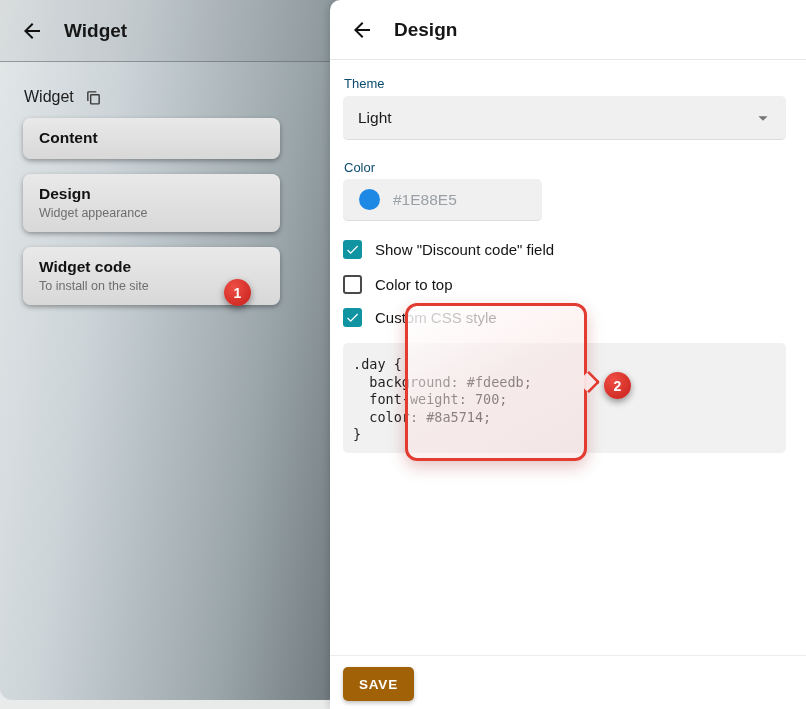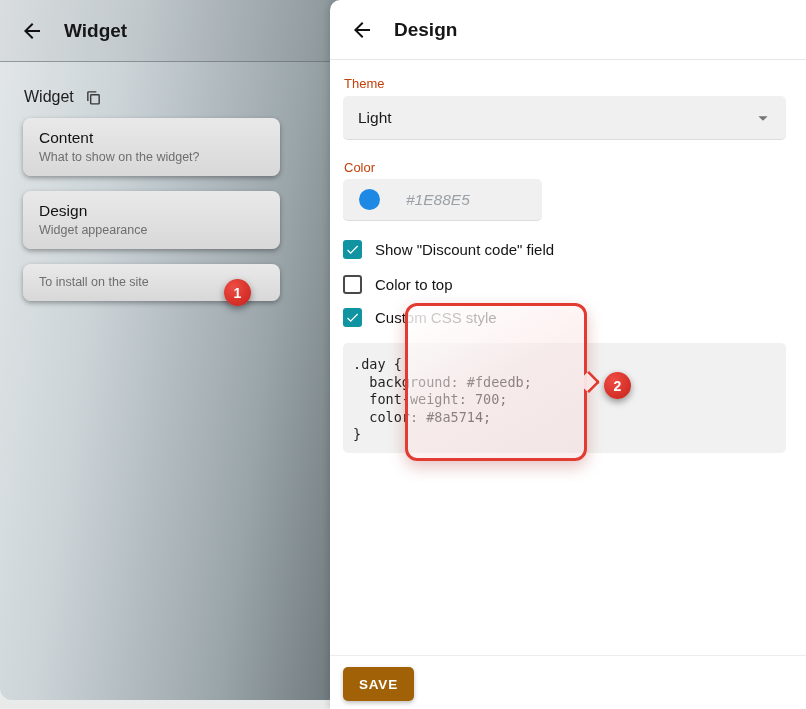--- a/index.html
+++ b/index.html
@@ -34,54 +34,54 @@
   .cards { position:absolute; left:23px; top:118px; width:257px; }
   .card {
     background:linear-gradient(180deg,#e9e9e9,#d8d8d8);
     border-radius:8px;
     box-shadow:0 2px 5px rgba(0,0,0,0.35);
     padding:9px 16px 11px 16px;
     margin-bottom:15px;
     cursor:pointer;
     position:relative;
   }
-  .card-title { font-size:15.5px; font-weight:400; color:#121212; line-height:21px; }
+  .card-title { font-size:15.5px; font-weight:700; color:#121212; line-height:21px; }
   .card-sub { font-size:12.5px; color:#6e6e6e; line-height:16px; margin-top:1px; }
   
   .right-panel {
     position:absolute; left:330px; top:0; width:476px; height:709px;
     background:#ffffff;
     border-top-left-radius:10px;
     box-shadow:-2px 0 6px rgba(0,0,0,0.12);
     z-index:2;
   }
   .right-header {
     position:absolute; left:0; top:0; width:100%; height:60px;
     border-bottom:1px solid #e6e6e6;
     display:flex; align-items:center;
   }
   .right-header .back-arrow { margin-left:20px; }
-  .field-label { position:absolute; left:14px; font-size:13px; color:#c2410c; }
+  .field-label { position:absolute; left:14px; font-size:13px; color:#0c4a6e; }
   .select-box {
     position:absolute; left:13px; top:96px; width:443px; height:44px;
     background:#f0f0f0; border-radius:5px; border-bottom:1px solid #dcdcdc;
     display:flex; align-items:center; cursor:pointer;
   }
   .select-value { font-size:15.5px; color:#1a1a1a; margin-left:15px; flex:1; }
   .caret { width:22px; height:22px; margin-right:12px; display:block; }
   .color-field {
     position:absolute; left:13px; top:179px; width:199px; height:42px;
     background:#f0f0f0; border-radius:5px; border-bottom:1px solid #dcdcdc;
     display:flex; align-items:center; cursor:text;
   }
   .color-swatch {
     width:21px; height:21px; border-radius:50%;
     margin-left:16px; flex:0 0 auto;
   }
-  .color-value { font-size:15.5px; color:#9aa0a6; margin-left:26px;font-style:italic; }
+  .color-value { font-size:15.5px; color:#9aa0a6; margin-left:13px; }
   .cb-row { position:absolute; left:13px; display:flex; align-items:center; cursor:pointer; }
   .cb-box {
     width:19px; height:19px; border-radius:3px; flex:0 0 auto;
     display:flex; align-items:center; justify-content:center;
   }
   .cb-checked { background:#1094a2; }
   .cb-unchecked { background:#ffffff; border:2px solid #494949; }
   .cb-check-icon { width:15px; height:15px; display:block; }
   .cb-label { font-size:15px; color:#141414; margin-left:13px; }
   .code-box {
@@ -141,27 +141,27 @@
     <span class="widget-label">Widget</span>
     <svg class="copy-icon" viewBox="0 0 24 24">
       <path fill="none" stroke="#3a3a3a" stroke-width="2" d="M9 8h10a1 1 0 0 1 1 1v11a1 1 0 0 1-1 1H9a1 1 0 0 1-1-1V9a1 1 0 0 1 1-1z"></path>
       <path fill="none" stroke="#3a3a3a" stroke-width="2" d="M16 4H5a1 1 0 0 0-1 1v12"></path>
     </svg>
   </div>
 
   <div class="cards">
     <div class="card">
       <div class="card-title">Content</div>
-      <div class="card-sub">What to show on the widget?</div>
     </div>
     <div class="card">
       <div class="card-title">Design</div>
       <div class="card-sub">Widget appearance</div>
     </div>
     <div class="card">
+      <div class="card-title">Widget code</div>
       <div class="card-sub">To install on the site</div>
     </div>
   </div>
 </div>
 
 <div class="right-panel">
   <div class="right-header">
     <svg class="back-arrow" viewBox="0 0 24 24">
       <path fill="#111" d="M20 11H7.8l5.6-5.6L12 4l-8 8 8 8 1.4-1.4L7.8 13H20v-2z"></path>
     </svg>

